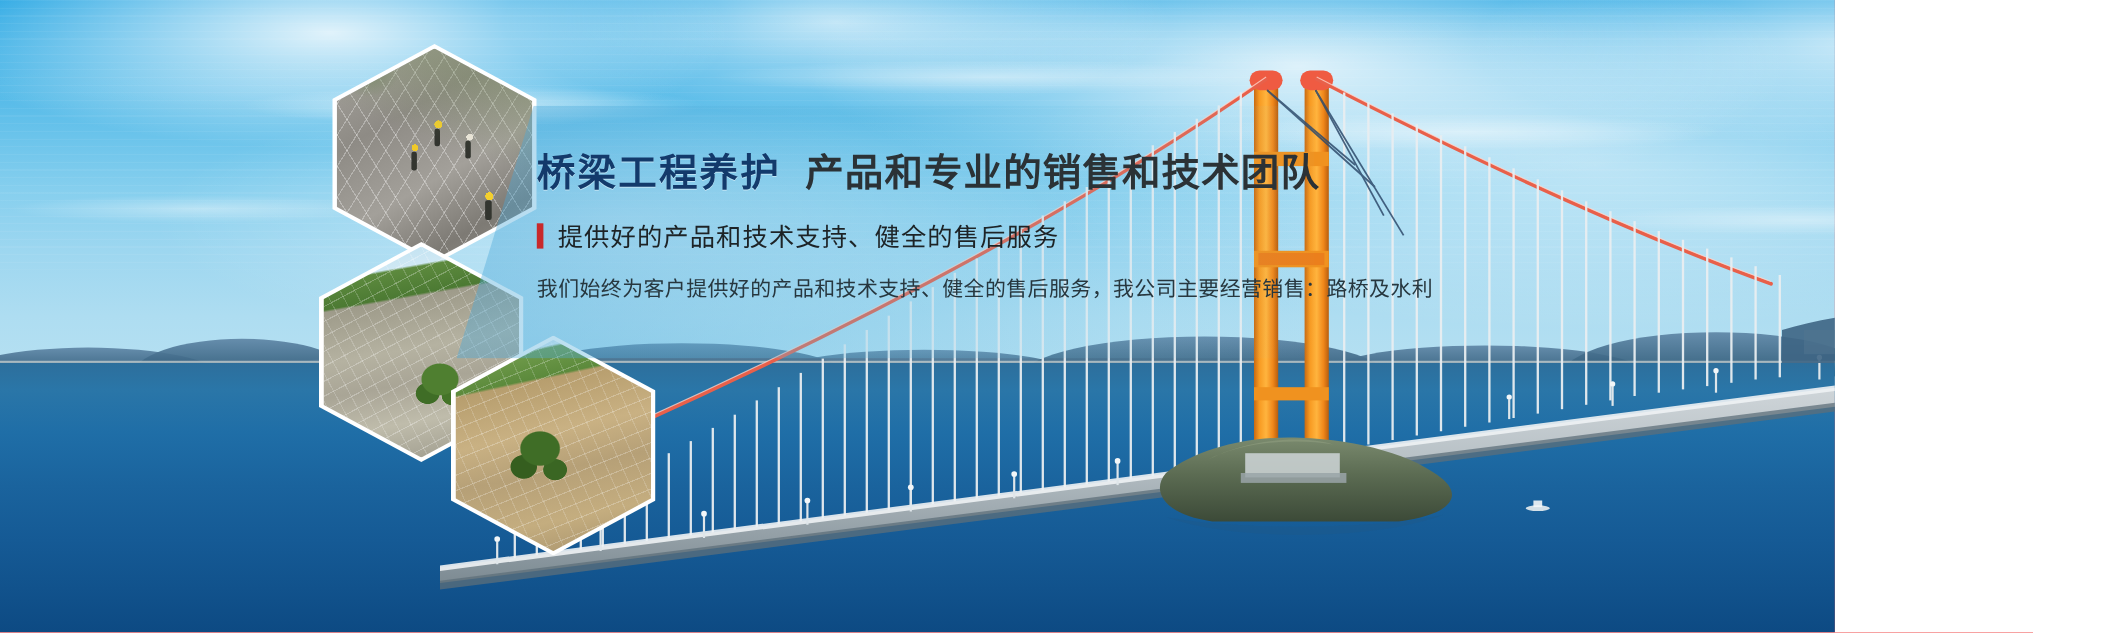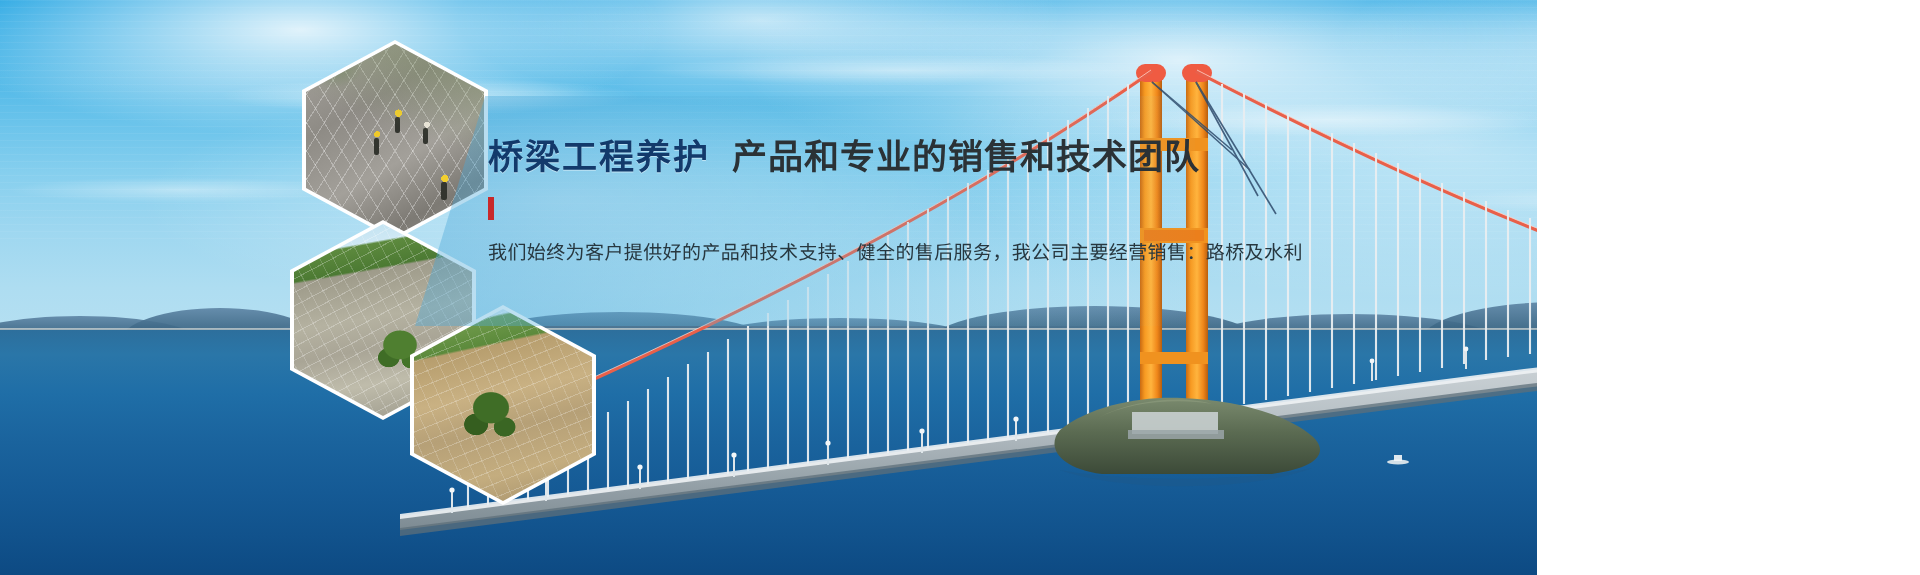--- a/index.html
+++ b/index.html
@@ -8,21 +8,21 @@
   html, body {
     width: 1920px;
     height: 575px;
     overflow: hidden;
     font-family: "Liberation Sans", "DejaVu Sans", sans-serif;
   }
 
   
   .banner {
     position: relative;
-    width: 1537px;
+    width: 1668px;
     height: 575px;
     overflow: hidden;
     background: #ef4444;
   }
 
   
   .sky {
     position: absolute;
     left: 0; top: 0;
     width: 1920px; height: 360px;
@@ -459,20 +459,21 @@
 
   <div class="copy">
 
     <div class="headline">
       <span class="h-main">桥梁工程养护</span>
       <span class="h-sub">产品和专业的销售和技术团队</span>
     </div>
 
     <div class="subhead">
       <span class="bar"></span>
+      <span class="sh-text">提供好的产品和技术支持、健全的售后服务</span>
     </div>
 
     <div class="body-copy">
       <p>我们始终为客户提供好的产品和技术支持、健全的售后服务，我公司主要经营销售：路桥及水利</p>
     </div>
 
   </div>
 
 </div>
 

